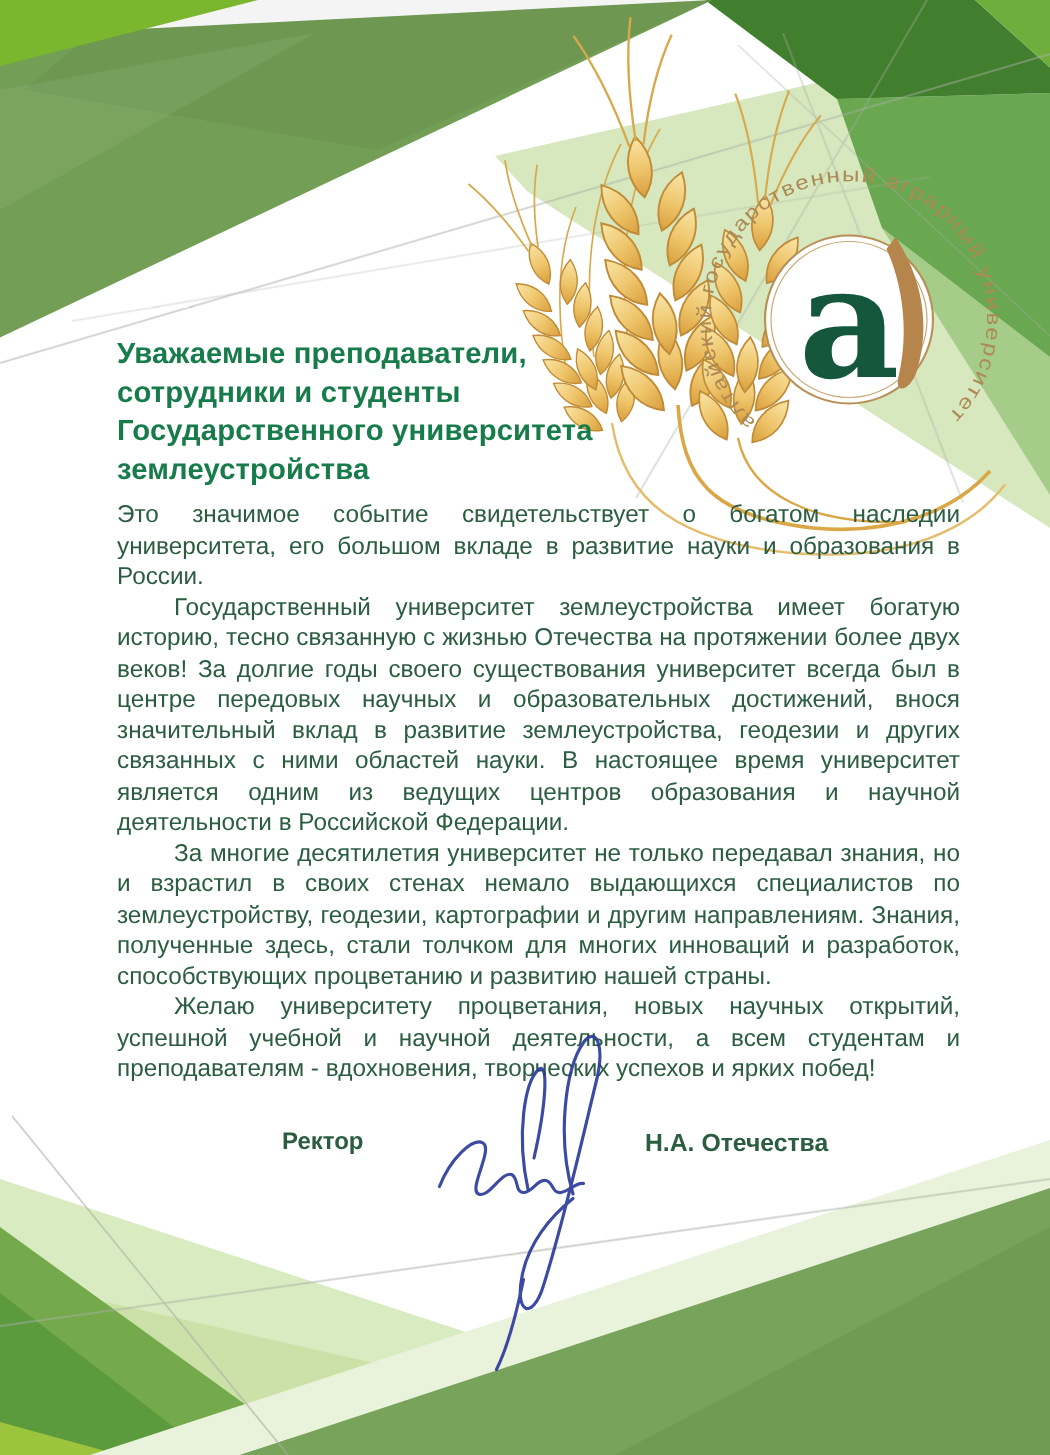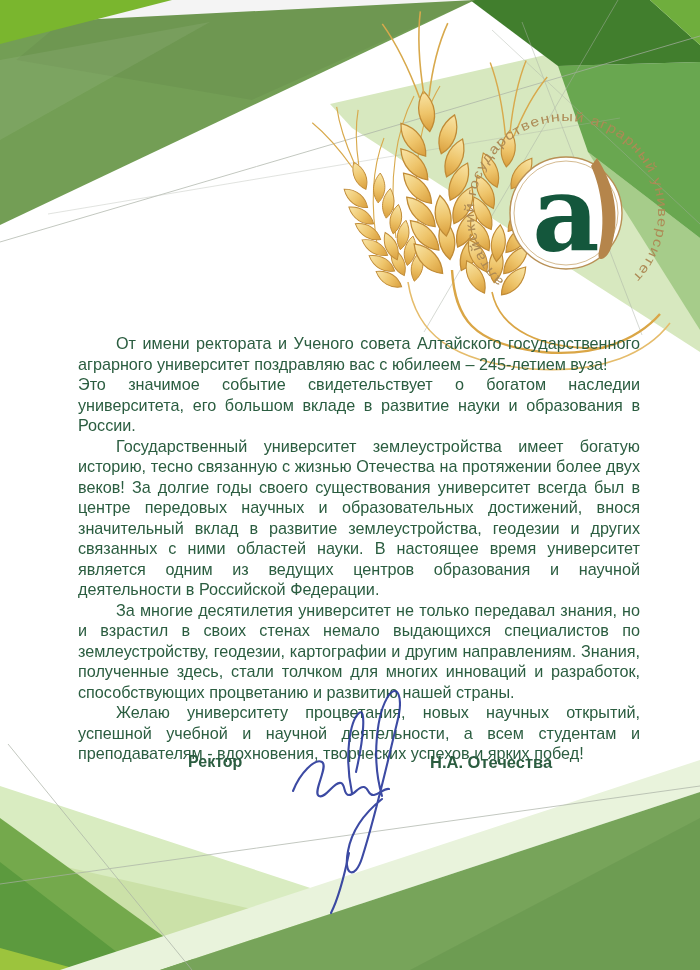--- a/index.html
+++ b/index.html
@@ -115,23 +115,26 @@
 
       <g>
         <circle cx="566" cy="213" r="56" fill="#ffffff" stroke="#b89055" stroke-width="1.4"></circle>
         <circle cx="566" cy="213" r="52" fill="none" stroke="#c9a873" stroke-width="0.8"></circle>
         <path d="M597,158 C614,184 621,216 611,248 C607,260 596,264 599,251 C606,222 602,190 591,166 Z" fill="#b5854b"></path>
         <text x="566" y="251" text-anchor="middle" font-size="104" font-weight="bold" font-family="DejaVu Serif, serif" fill="#14573c">а</text>
       </g>
     </g>
   </svg>
 
+  <div class="salutation">Уважаемые преподаватели,
+сотрудники и студенты
+Государственного университета
+землеустройства</div>
 
   <div class="body-text">
-    <p>От имени ректората и Ученого совета Алтайского государственного аграрного университет поздравляю вас с юбилеем – 245-летием вуза!</p>
     <p class="no-indent">Это значимое событие свидетельствует о богатом наследии университета, его большом вкладе в развитие науки и образования в России.</p>
     <p>Государственный университет землеустройства имеет богатую историю, тесно связанную с жизнью Отечества на протяжении более двух веков! За долгие годы своего существования университет всегда был в центре передовых научных и образовательных достижений, внося значительный вклад в развитие землеустройства, геодезии и других связанных с ними областей науки. В настоящее время университет является одним из ведущих центров образования и научной деятельности в Российской Федерации.</p>
     <p>За многие десятилетия университет не только передавал знания, но и взрастил в своих стенах немало выдающихся специалистов по землеустройству, геодезии, картографии и другим направлениям. Знания, полученные здесь, стали толчком для многих инноваций и разработок, способствующих процветанию и развитию нашей страны.</p>
     <p>Желаю университету процветания, новых научных открытий, успешной учебной и научной деятельности, а всем студентам и преподавателям - вдохновения, творческих успехов и ярких побед!</p>
   </div>
 
   <div class="sig-role">Ректор</div>
   <div class="sig-name">Н.А. Отечества</div>
 
   <svg id="autograph" viewBox="0 0 700 970" xmlns="http://www.w3.org/2000/svg">

